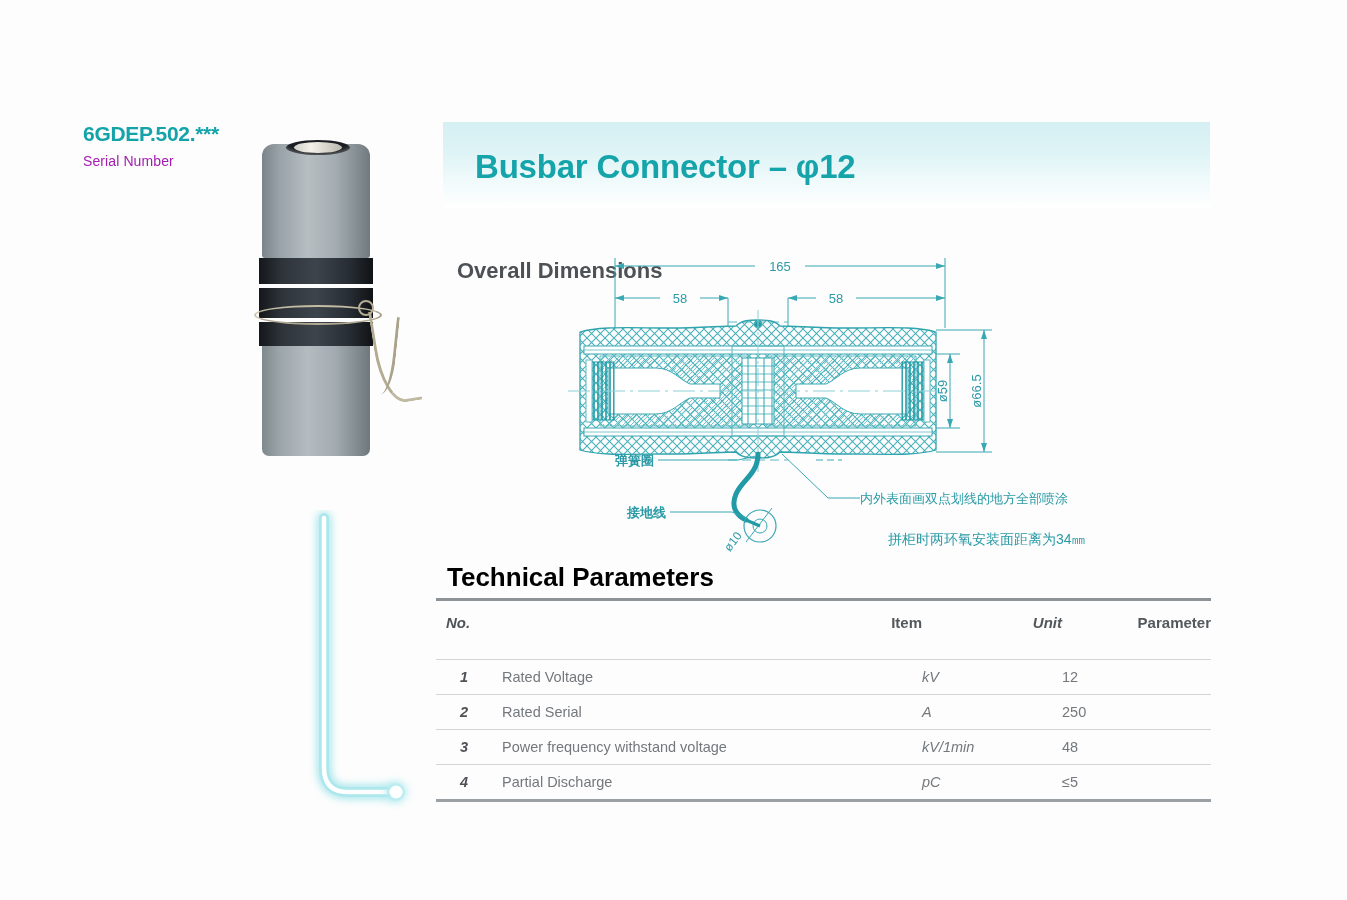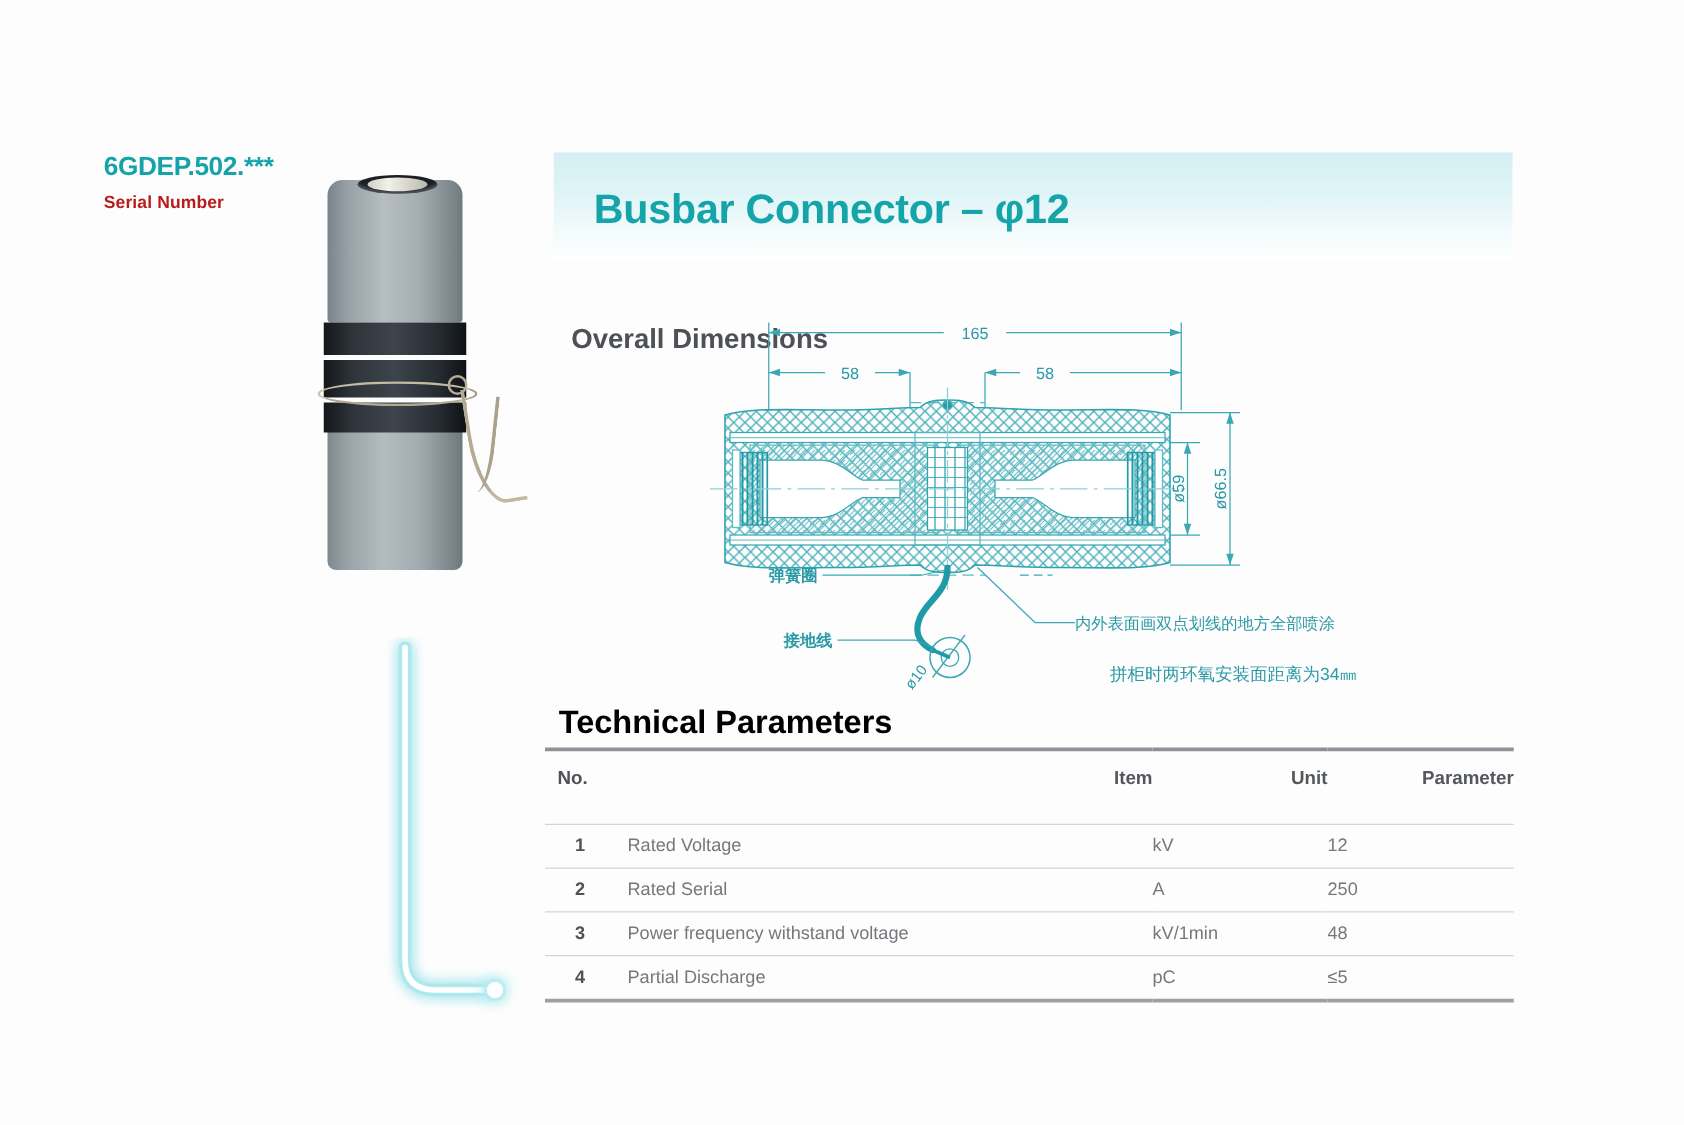--- a/index.html
+++ b/index.html
@@ -11,21 +11,21 @@
   }
   .page { position: relative; width: 1154px; height: 900px; }
 
   
   .serial-block { position: absolute; left: 83px; top: 122px; }
   .serial-code {
     font-size: 21px; font-weight: bold; color: #13a3a9;
     letter-spacing: -0.3px; white-space: nowrap;
   }
   .serial-label {
-    font-size: 14px; font-weight: bold; color: #b91c1c;
+    font-size: 14px; font-weight: normal; color: #a21caf;
     margin-top: 7px; letter-spacing: 0.1px;
   }
 
   
   .photo { position: absolute; left: 252px; top: 122px; width: 190px; height: 330px; }
   .photo-body { position: absolute; left: 10px; top: 8px; width: 108px; height: 318px; }
   .pb-seg {
     position: absolute; left: 0; width: 108px;
     background: linear-gradient(90deg,#7e888d 0%,#9aa4a9 16%,#b4bcc0 42%,#a2abb0 68%,#7b858a 92%,#6d777c 100%);
   }
@@ -105,24 +105,24 @@
   .ptable thead th {
     text-align: right; font-size: 15px; font-weight: bold; color: #54585c;
     padding: 13px 0 28px 0;
   }
   .ptable thead tr { border-top: 3px solid #8d9297; }
   .ptable tbody tr { border-top: 1px solid #d2d5d8; }
   .ptable tbody tr:last-child { border-bottom: 3px solid #9aa0a4; }
   .ptable tbody td {
     font-size: 14.5px; color: #74787c; padding: 9px 0 9px 0; font-weight: normal;
   }
-  .ptable .c-no { width: 56px; text-align: center; font-weight: bold; color: #4f5256; }
+  .ptable .c-no { width: 56px; text-align: center; font-weight: bold; color: #4f5256; font-style: italic; }
   .ptable thead .c-no { text-align: left; padding-left: 10px; }
   .ptable .c-item { width: 430px; padding-left: 10px !important; }
-  .ptable .c-unit { width: 140px; }
+  .ptable .c-unit { width: 140px; font-style: italic; }
   .ptable .c-param { width: 149px; }
 </style>
 </head>
 <body>
 
 <div class="page">
 
   <div class="serial-block">
     <div class="serial-code">6GDEP.502.***</div>
     <div class="serial-label">Serial Number</div>

